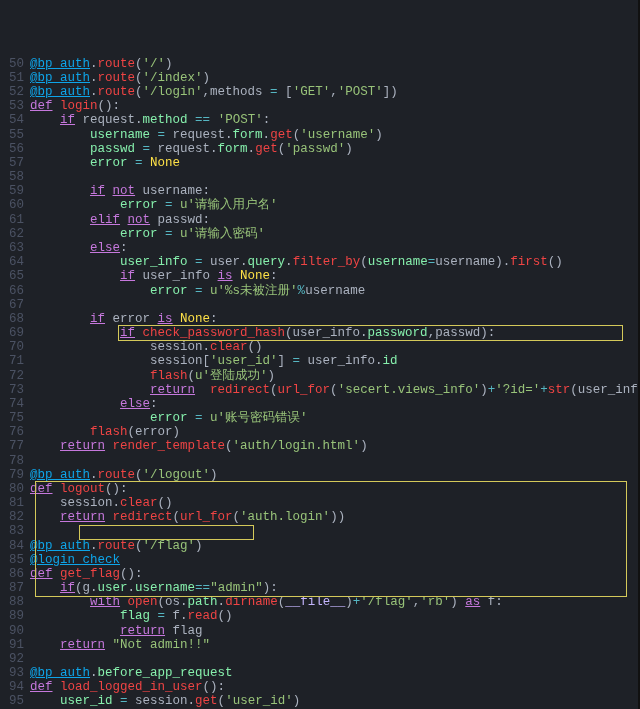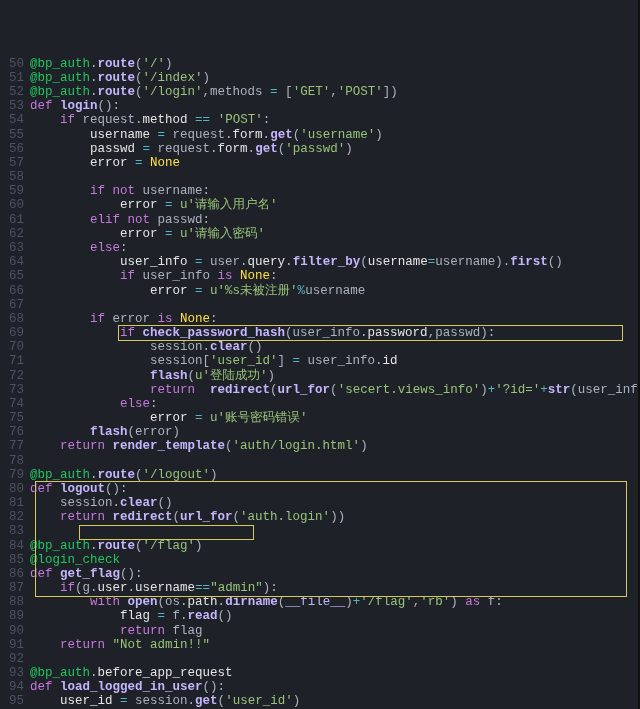--- a/index.html
+++ b/index.html
@@ -32,26 +32,26 @@
     flex: 1;
   }
   .line { display: block; height: 14.18px; }
   .hl-box {
     position: absolute;
     border: 1px solid #d4c95a;
     pointer-events: none;
     background: transparent;
   }
   
-  .k  { color: #c678dd; }           
-  .d  { color: #22c55e; }           
-  .fn { color: #c4b5fd; font-weight: bold; }           
+  .k  { color: #c678dd; text-decoration: underline; }           
+  .d  { color: #0ea5e9; text-decoration: underline; }           
+  .fn { color: #ef4444; }           
   .s  { color: #98c379; }           
   .n  { color: #fde047; }           
-  .v  { color: #e5e5e5; margin-top: 20px; }           
+  .v  { color: #86efac; margin-top: 20px; }           
   .p  { color: #abb2bf; }           
   .c  { color: #c4b5fd; }           
   .op { color: #56b6c2; }
 </style>
 </head>
 <body>
 
 
 
 <div class="editor">

